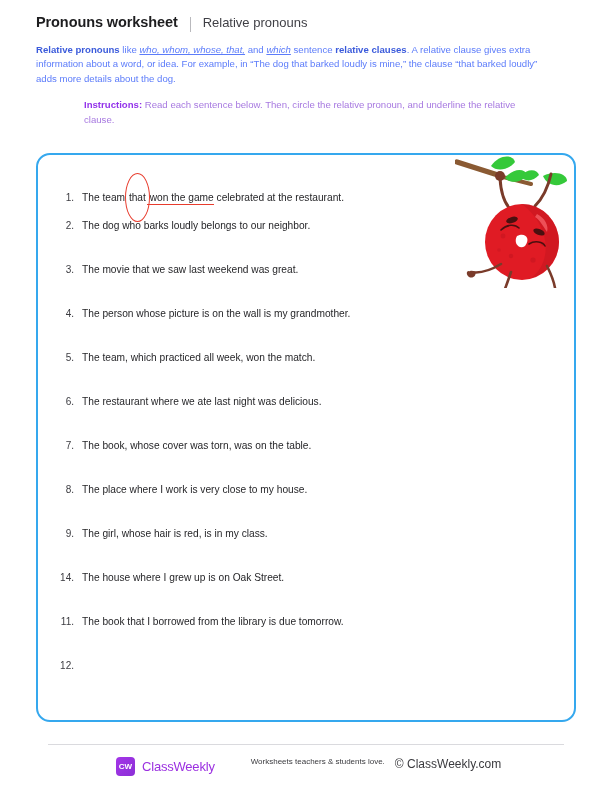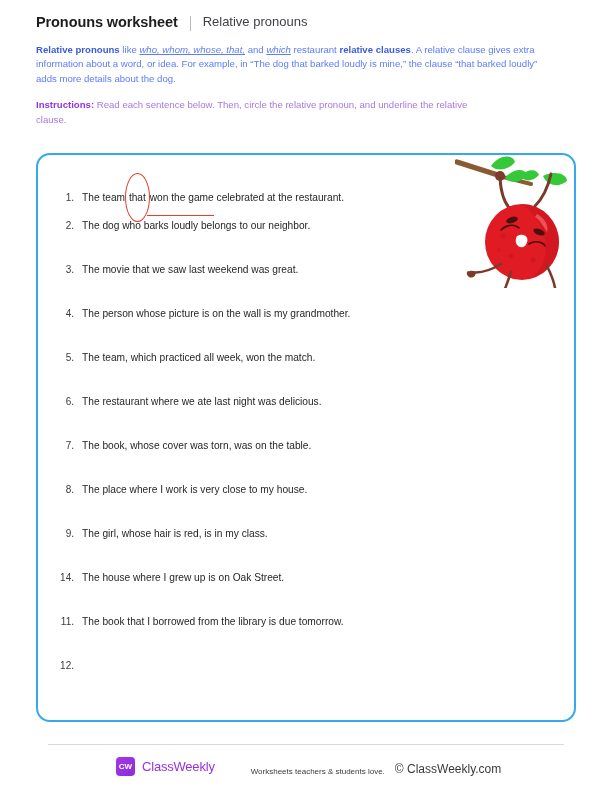--- a/index.html
+++ b/index.html
@@ -23,21 +23,21 @@
 
   
   .header {
     position: absolute;
     left: 36px;
     top: 14px;
     width: 540px;
   }
   .title-row {
     display: flex;
-    align-items: flex-start;
+    align-items: flex-end;
     gap: 4px;
     white-space: nowrap;
   }
   .title-main {
     font-size: 14.5px;
     font-weight: bold;
     color: #1d1d1f;
     letter-spacing: -0.1px;
   }
   .title-divider {
@@ -65,20 +65,21 @@
   }
   .intro b { color: #3b5bdb; font-weight: bold; }
   .intro i { font-style: italic; text-decoration: underline; }
 
   .instructions {
     margin-top: 12px;
     font-size: 9.6px;
     line-height: 14.4px;
     color: #a779e0;
     width: 440px;
+    margin-left: 48px;
   }
   .instructions b {
     color: #9333ea;
     font-weight: bold;
   }
 
   
   .content-box {
     position: absolute;
     left: 36px;
@@ -130,21 +131,21 @@
     left: -3px;
     top: -3.5px;
     right: -3px;
     bottom: -2.5px;
     border: 1.1px solid #e83c2d;
     border-radius: 50%;
     pointer-events: none;
   }
   .underlined {
     border-bottom: 1.1px solid #e83c2d;
-    padding-bottom: 12px;
+    padding-bottom: 1px;
   }
 
   
   .cherry {
     position: absolute;
     left: 455px;
     top: 148px;
     width: 140px;
     height: 140px;
     pointer-events: none;
@@ -158,21 +159,21 @@
     width: 516px;
     height: 1px;
     background: #dadade;
   }
   .footer {
     position: absolute;
     left: 48px;
     top: 757px;
     width: 516px;
     display: flex;
-    align-items: flex-end;
+    align-items: flex-start;
   }
   .logo-wrap {
     display: flex;
     align-items: center;
     gap: 7px;
     margin-left: 68px;
   }
   .logo-mark {
     width: 19px;
     height: 19px;
@@ -211,21 +212,21 @@
 <div class="page">
 
   <div class="header">
     <div class="title-row">
       <span class="title-main">Pronouns worksheet</span>
       <span class="title-divider"></span>
       <span class="title-sub">Relative pronouns</span>
     </div>
 
     <div class="intro">
-      <b>Relative pronouns</b><span> like </span><i>who, whom, whose, that,</i><span> and </span><i>which</i><span> restaurant </span><b>relative clauses</b><span>. A relative clause gives extra information about a word, or idea. For example, in “The dog that barked loudly is mine,” the clause “that barked loudly” adds more details about the dog.</span>
+      <b>Relative pronouns</b><span> like </span><i>who, whom, whose, that,</i><span> and </span><i>which</i><span> sentence </span><b>relative clauses</b><span>. A relative clause gives extra information about a word, or idea. For example, in “The dog that barked loudly is mine,” the clause “that barked loudly” adds more details about the dog.</span>
     </div>
 
     <div class="instructions">
       <b>Instructions:</b><span> Read each sentence below. Then, circle the relative pronoun, and underline the relative clause.</span>
     </div>
   </div>
 
   <div class="content-box"></div>
 
   <div class="questions">

